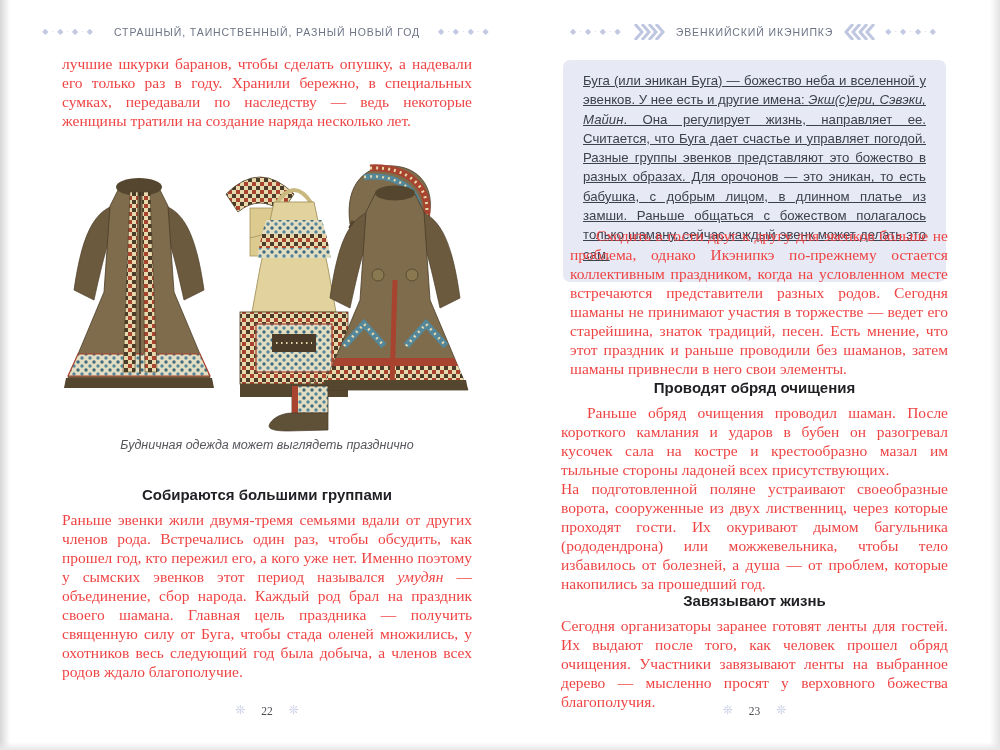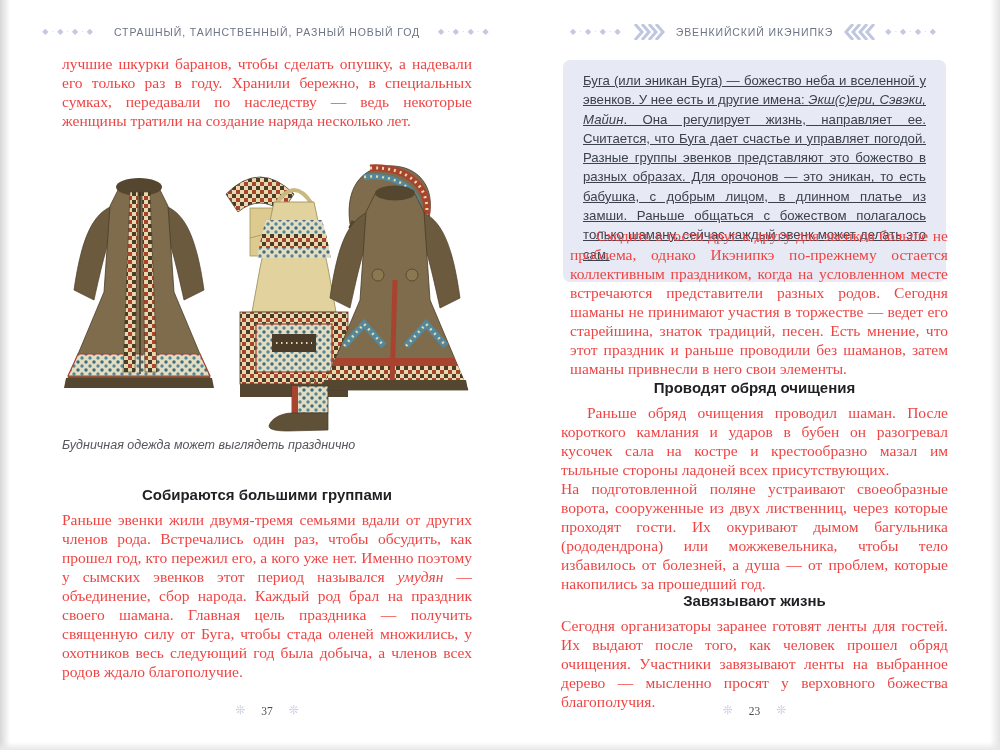--- a/index.html
+++ b/index.html
@@ -23,21 +23,21 @@
   .chev{display:block;}
 
   p.body{font-size:15.5px;line-height:19px;color:#ef4444;text-align:justify;margin:0;}
   p.body .it{font-style:italic;}
   .indent{text-indent:26px;}
 
   .intro{position:absolute;top:54px;left:0;right:0;}
 
   .illustration{position:absolute;top:156px;left:0;width:410px;height:278px;}
 
-  .caption{position:absolute;top:438px;left:0;right:0;
+  .caption{position:absolute;top:438px;left:0;right:0;text-align:center;
            font-family:"Liberation Sans",sans-serif;font-style:italic;
            font-size:12.5px;color:#55555c;}
 
   .section-heading{font-family:"Liberation Sans",sans-serif;font-weight:bold;
            font-size:15px;color:#1f1f24;text-align:center;margin:0 0 7px 0;}
 
   .sec-groups{position:absolute;top:486px;left:0;right:0;}
 
   .info-box{position:absolute;top:60px;left:2px;right:2px;background:#e7e9f4;
             border-radius:7px;padding:11px 20px 18px 20px;
@@ -176,21 +176,21 @@
 
     <div class="caption">Будничная одежда может выглядеть празднично</div>
 
     <div class="sec-groups">
       <h3 class="section-heading">Собираются большими группами</h3>
       <p class="body"><span>Раньше эвенки жили двумя-тремя семьями вдали от других членов рода. Встречались один раз, чтобы обсудить, как прошел год, кто пережил его, а кого уже нет. Именно поэтому у сымских эвенков этот период назывался </span><span class="it">умудян</span><span> — объединение, сбор народа. Каждый род брал на праздник своего шамана. Главная цель праздника — получить священную силу от Буга, чтобы стада оленей множились, у охотников весь следующий год была добыча, а членов всех родов ждало благополучие.</span></p>
     </div>
 
     <div class="footer">
       <span class="flake">❊</span>
-      <span class="num">37</span>
+      <span class="num">22</span>
       <span class="flake">❊</span>
     </div>
   </div>
 
   <div class="col right">
 
     <div class="page-header">
       <span class="diamonds">◆·◆·◆·◆</span>
       <svg class="chev" width="34" height="16" viewBox="0 0 34 16">
         <g fill="none" stroke="#bfc6e0" stroke-width="3">

